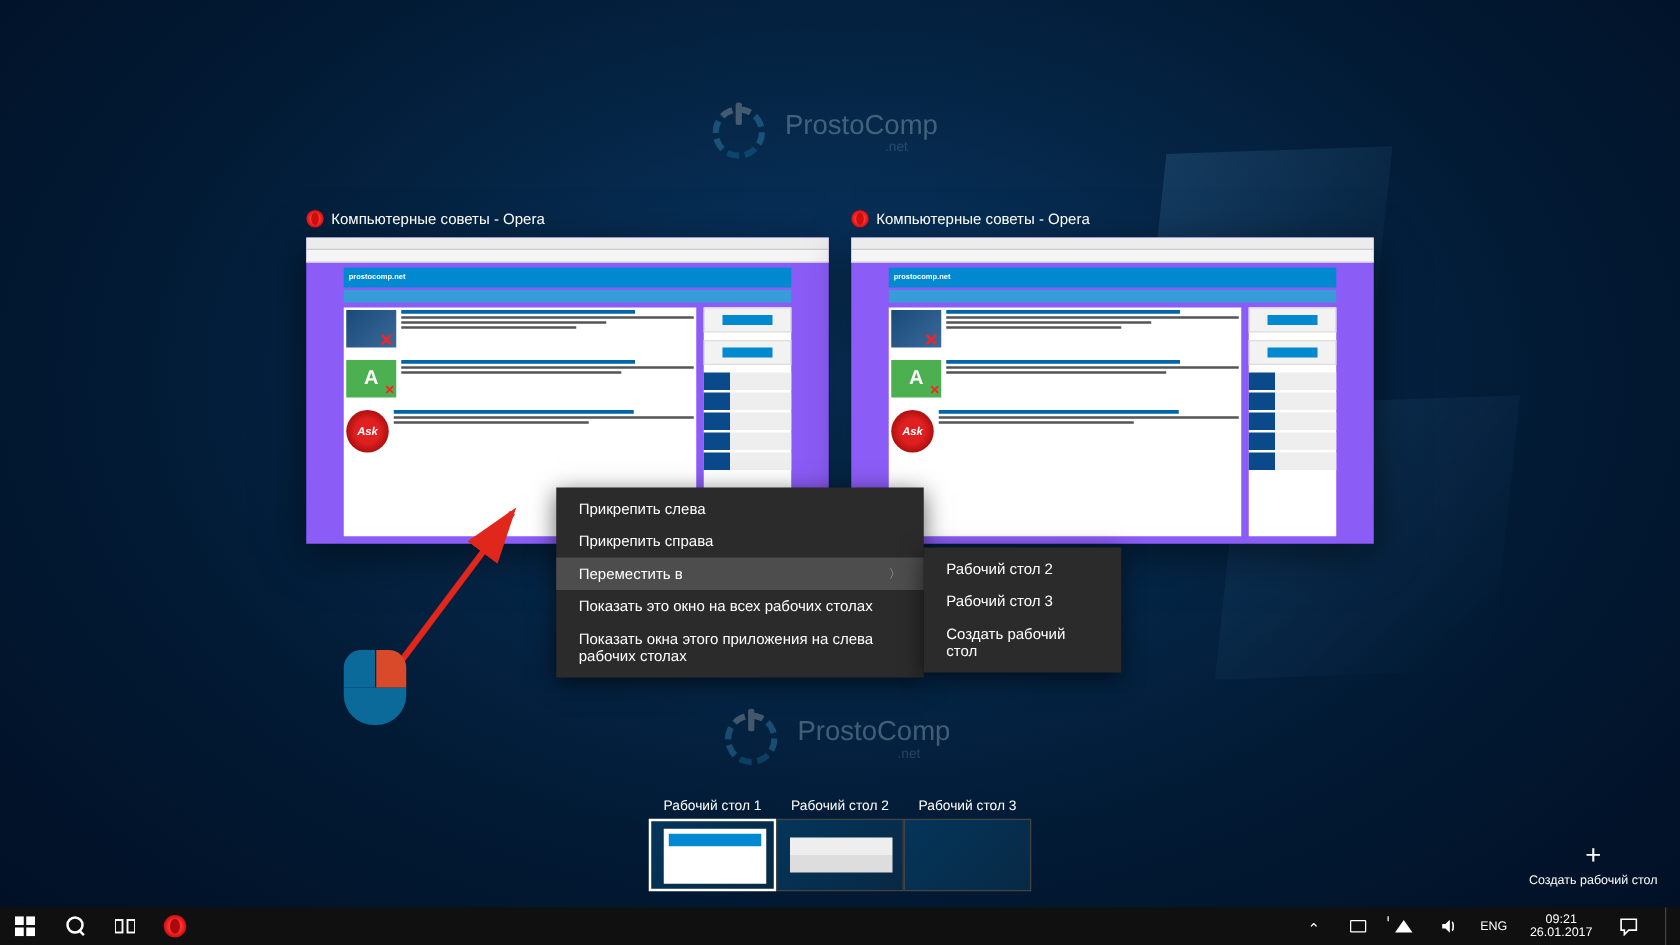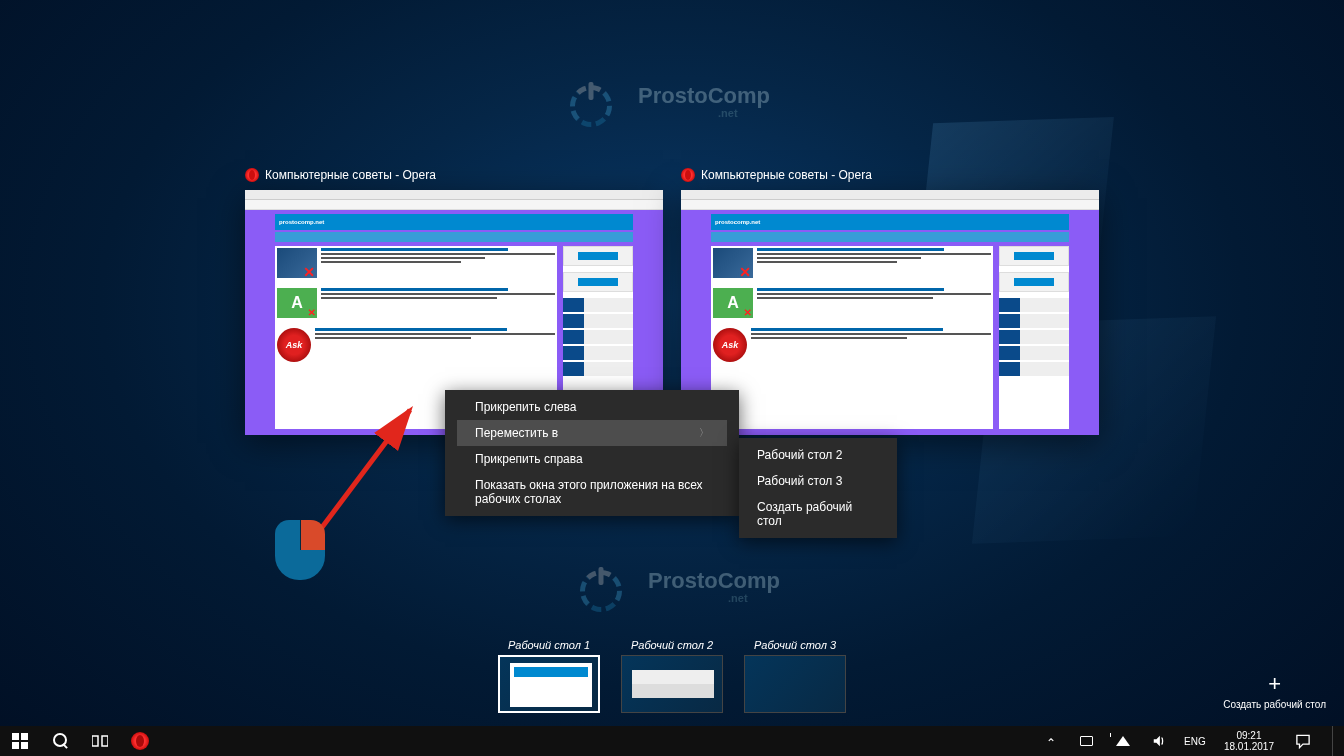--- a/index.html
+++ b/index.html
@@ -4,21 +4,21 @@
 <style>
 * { margin: 0; padding: 0; box-sizing: border-box; font-family: 'Segoe UI', Tahoma, sans-serif; }
 html, body { width: 1344px; height: 756px; overflow: hidden; }
 body { background: radial-gradient(ellipse at 50% 40%, #0a3a6a 0%, #052647 35%, #021a34 60%, #010f24 100%); position: relative; }
 
 .win-light { position: absolute; right: -100px; top: 120px; width: 520px; height: 520px; pointer-events: none; opacity: 0.4; }
 .win-light::before, .win-light::after { content: ''; position: absolute; background: linear-gradient(135deg, rgba(120,200,255,0.35), rgba(80,160,255,0)); }
 .win-light::before { width: 180px; height: 180px; top: 0; left: 0; transform: skewX(-8deg) rotate(-2deg); }
 .win-light::after { width: 220px; height: 220px; top: 200px; left: 60px; transform: skewX(-8deg) rotate(-2deg); opacity: 0.6; }
 
-.watermark { position: absolute; display: flex; align-items: flex-start; gap: 26px; color: #9fc9d6; opacity: 0.35; pointer-events: none; font-weight: bold; }
+.watermark { position: absolute; display: flex; align-items: center; gap: 16px; color: #9fc9d6; opacity: 0.35; pointer-events: none; }
 .wm1 { top: 85px; left: 570px; }
 .wm2 { top: 570px; left: 580px; }
 .power-icon { width: 42px; height: 42px; border: 5px dashed #3fa0d0; border-radius: 50%; border-top-color: #bbb; border-right-color: #3fa0d0; border-bottom-color: #1a7aaa; position: relative; }
 .power-icon::after { content: ''; position: absolute; top: -8px; left: 50%; transform: translateX(-50%); width: 5px; height: 18px; background: #bbb; border-radius: 2px; }
 .wm-text { font-size: 22px; color: #b0cdd8; line-height: 1; }
 .wm-sub { font-size: 11px; color: #5f8a9a; margin-left: auto; padding-left: 80px; display: block; }
 
 .task-thumbs { position: absolute; top: 190px; left: 245px; display: flex; gap: 18px; }
 .thumb-window { width: 418px; height: 245px; background: #8b5cf6; box-shadow: 0 8px 32px rgba(0,0,0,0.5); position: relative; }
 .thumb-title-bar { position: absolute; top: -22px; left: 0; display: flex; align-items: center; gap: 6px; color: #fff; font-size: 12px; }
@@ -42,36 +42,36 @@
 .mini-art-img.r2::after { content:'✕'; color:#ff2020; font-size:10px; position:absolute; right:1px; bottom:0; }
 .mini-art-img.r3 { background: radial-gradient(circle,#e02020 40%,#b01010 70%); border-radius:50%; width:34px; height:34px; color:#fff; display:flex; align-items:center; justify-content:center; font-size:9px; font-style:italic; font-weight:bold; }
 .mini-art-img.r3::before { content:'Ask'; }
 .mini-art-text { flex: 1; }
 .mini-art-text .t-line { height: 3px; background: #0066aa; margin-bottom: 2px; width: 80%; }
 .mini-art-text .b-line { height: 2px; background: #555; margin-bottom: 2px; }
 .mini-side-box { height: 20px; background: #f2f2f2; border: 1px solid #ddd; margin-bottom: 6px; display: flex; align-items: center; justify-content: center; }
 .mini-side-btn { width: 40px; height: 8px; background: #0089d0; }
 .mini-side-item { height: 14px; background: linear-gradient(90deg,#0a4a8a 30%,#eee 30%); margin-bottom: 2px; }
 
-.context-menu { position: absolute; top: 390px; left: 445px; width: 294px; background: #2b2b2b; color: #fff; font-size: 12px; box-shadow: 0 4px 18px rgba(0,0,0,0.6); padding: 4px 12px; z-index: 20; }
+.context-menu { position: absolute; top: 390px; left: 445px; width: 294px; background: #2b2b2b; color: #fff; font-size: 12px; box-shadow: 0 4px 18px rgba(0,0,0,0.6); padding: 4px 0; z-index: 20; }
 .menu-item { padding: 6px 18px; cursor: default; display: flex; align-items: center; justify-content: space-between; }
 .menu-item.highlighted { background: #4d4d4d; }
 .menu-item .chev { font-size: 10px; color: #aaa; }
 .submenu { position: absolute; top: 438px; left: 739px; width: 158px; background: #2b2b2b; color: #fff; font-size: 12px; box-shadow: 0 4px 18px rgba(0,0,0,0.6); padding: 4px 0; z-index: 20; }
 
 .mouse-icon { position: absolute; top: 520px; left: 275px; width: 50px; height: 65px; z-index: 15; }
 .mouse-body { width: 100%; height: 100%; position: relative; }
 .mouse-top { display: flex; height: 30px; }
 .mouse-btn-l { flex: 1; background: #0b6a9a; border-radius: 14px 0 0 0; border-right: 1px solid #04293f; }
 .mouse-btn-r { flex: 1; background: #d94a2a; border-radius: 0 14px 0 0; }
 .mouse-bottom { height: 30px; background: #0b6a9a; border-radius: 0 0 24px 24px; }
 
 .arrow-svg { position: absolute; z-index: 14; pointer-events: none; }
 
-.desktop-strip { position: absolute; bottom: 40px; left: 0; right: 0; height: 80px; display: flex; align-items: center; justify-content: center; gap: 21px; font-style: italic; }
+.desktop-strip { position: absolute; bottom: 40px; left: 0; right: 0; height: 80px; display: flex; align-items: center; justify-content: center; gap: 0; }
 .desk-slot { display: flex; flex-direction: column; align-items: center; gap: 4px; }
 .desk-label { color: #fff; font-size: 11px; }
 .desk-thumb { width: 102px; height: 58px; background: linear-gradient(135deg,#04355a,#082944); border: 1px solid #444; position: relative; }
 .desk-thumb.active { border: 2px solid #fff; }
 .desk-thumb.d1::after { content: ''; position: absolute; top: 6px; left: 10px; width: 82px; height: 44px; background: #fff; }
 .desk-thumb.d1::before { content:''; position:absolute; top:10px; left:14px; width:74px; height:10px; background:#0089d0; z-index:1; }
 .desk-thumb.d2::after { content: ''; position: absolute; top: 14px; left: 10px; width: 82px; height: 28px; background: linear-gradient(#eee 50%,#ddd 50%); }
 .new-desk { position: absolute; bottom: 46px; right: 18px; color: #fff; font-size: 10px; text-align: center; cursor: pointer; }
 .new-desk .plus { font-size: 22px; line-height: 1; margin-bottom: 4px; }
 
@@ -246,29 +246,32 @@
         <path d="M0,0 L0,6 L9,3 z" fill="#e1261c"></path>
       </marker>
     </defs>
   <line x1="130" y1="5" x2="15" y2="28" stroke="#e1261c" stroke-width="5" marker-end="url(#ah2)"></line>
 </svg>
 
 <div class="context-menu">
   <div class="menu-item">
       <span>Прикрепить слева</span>
     </div>
+  <div class="menu-item">
+      <span>Прикрепить справа</span>
+    </div>
   <div class="menu-item highlighted">
       <span>Переместить в</span>
       <span class="chev">〉</span>
     </div>
   <div class="menu-item">
-      <span>Прикрепить справа</span>
-    </div>
-  <div class="menu-item">
-      <span>Показать окна этого приложения на всех рабочих столах</span>
+      <span>Показать это окно на всех рабочих столах</span>
+    </div>
+  <div class="menu-item">
+      <span>Показать окна этого приложения на слева рабочих столах</span>
     </div>
 </div>
 
 <div class="submenu">
   <div class="menu-item">
       <span>Рабочий стол 2</span>
     </div>
   <div class="menu-item">
       <span>Рабочий стол 3</span>
     </div>
@@ -335,21 +338,21 @@
     <span class="tray-icon wifi-ico"></span>
     <span class="tray-icon sound-ico">
         <svg viewBox="0 0 16 16">
           <path d="M2 6h3l4-4v12l-4-4H2z"></path>
           <path d="M11 4c1.5 1 1.5 7 0 8" fill="none" stroke="#fff" stroke-width="1.5"></path>
         </svg>
       </span>
     <span class="tray-icon">ENG</span>
     <div class="clock">
       <div>09:21</div>
-      <div>18.01.2017</div>
+      <div>26.01.2017</div>
     </div>
     <span class="tray-icon notif-icon">
         <svg viewBox="0 0 16 16">
           <path d="M1 1h14v10H8l-4 4v-4H1z" fill="none" stroke="#fff" stroke-width="1.5"></path>
         </svg>
       </span>
     <div class="show-desk"></div>
   </div>
 </div>
 

